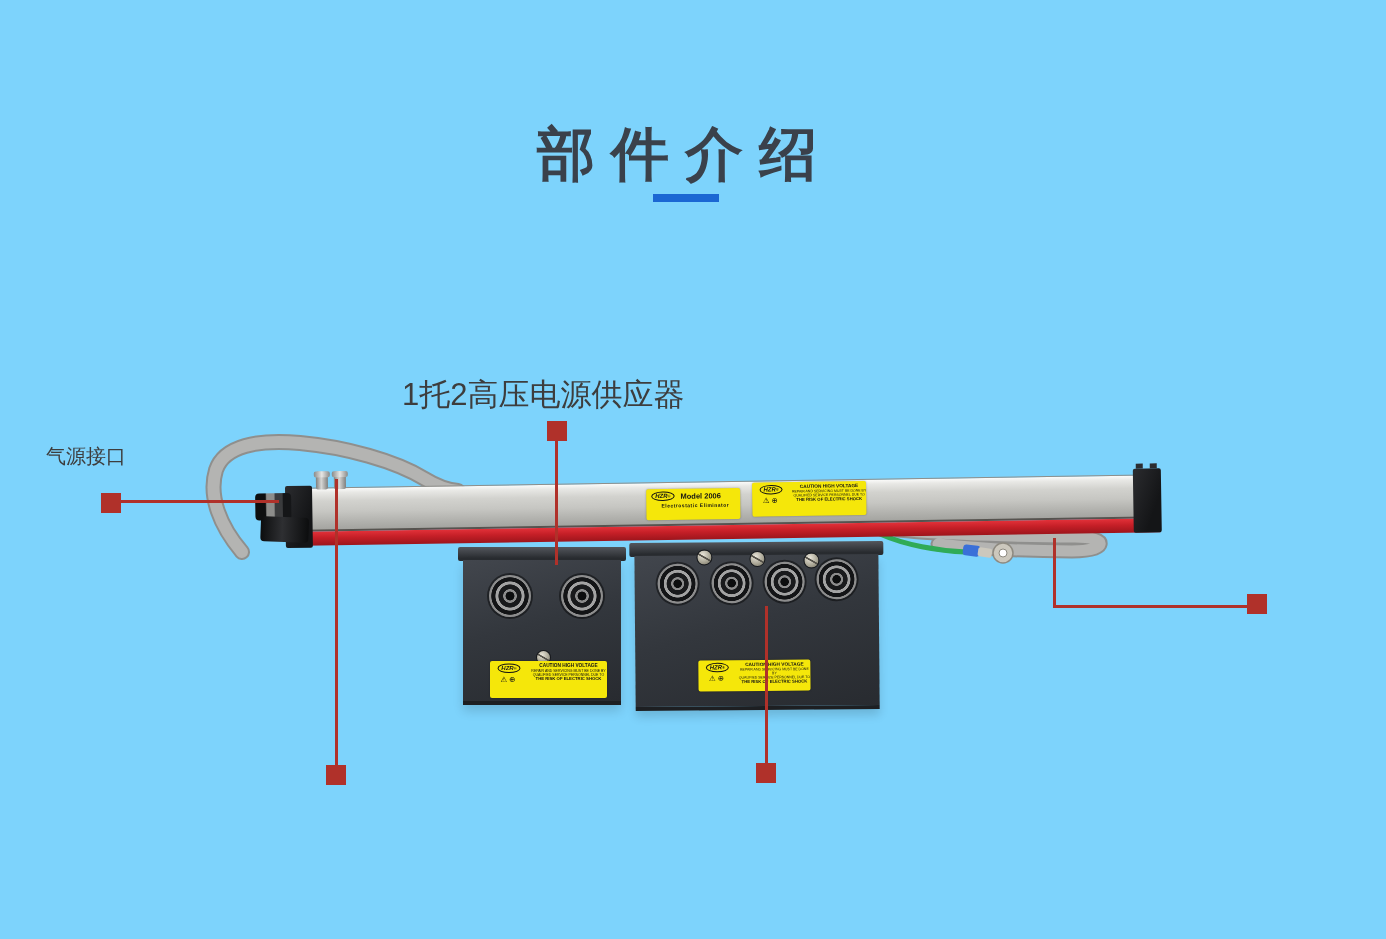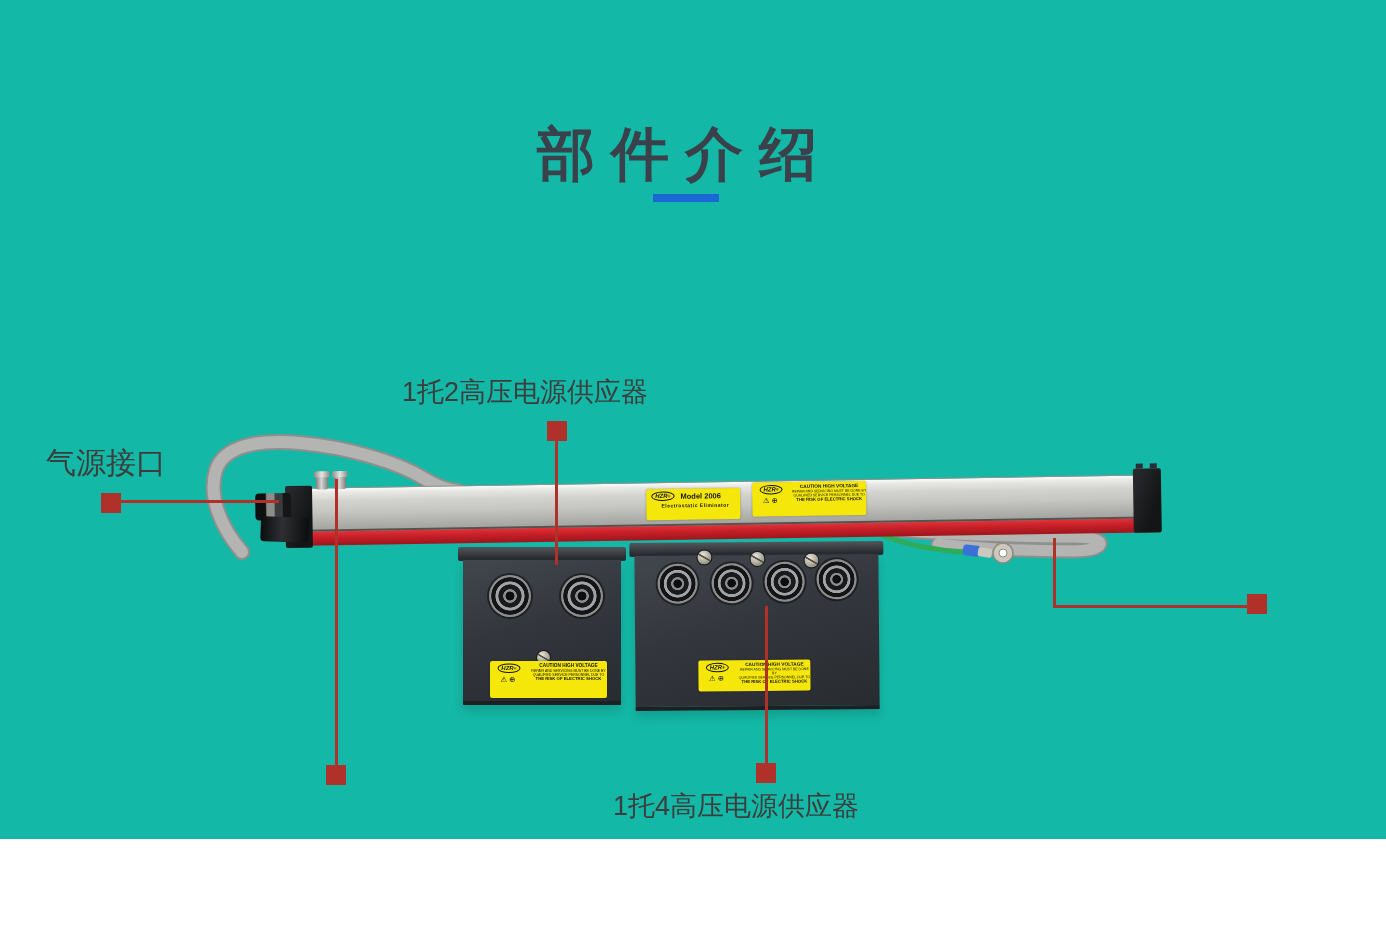--- a/index.html
+++ b/index.html
@@ -1,16 +1,16 @@
 <!DOCTYPE html>
 <html><head>
 <meta charset="utf-8">
 <style>
   html,body{margin:0;padding:0;background:#ffffff;}
-  .canvas{position:relative;width:1386px;height:839px;background:#14b8a6;overflow:hidden;
+  .canvas{position:relative;width:1386px;height:939px;background:#7dd3fc;overflow:hidden;
           font-family:"Liberation Sans","DejaVu Sans",sans-serif;}
 
   
   .page-title{position:absolute;left:0;top:116px;width:100%;text-align:center;
               font-size:58px;font-weight:bold;color:#3a414b;letter-spacing:16px;margin-left:-8px;}
   .title-underline{position:absolute;left:653px;top:194px;width:66px;height:8px;background:#1b67d3;}
 
   
   .cable-layer{position:absolute;left:0;top:0;z-index:1;}
 
@@ -72,21 +72,21 @@
         #131416 50% 62%, #8d8d8d 64% 72%, #2a2c2f 74% 88%, #505256 90% 100%);
       box-shadow:0 0 0 2px rgba(0,0,0,.45);}
   .bscrew{position:absolute;border-radius:50%;
       background:linear-gradient(30deg,transparent 44%,#55524a 47% 53%,transparent 56%),
                  radial-gradient(circle at 38% 32%,#eae6da,#a9a594 58%,#6c6959);
       box-shadow:0 0 0 1px #17191c;}
 
   
   .co-square{position:absolute;width:20px;height:20px;background:#b0312a;z-index:6;}
   .co-line{position:absolute;background:#b0312a;z-index:6;}
-  .co-label{position:absolute;font-size:27px;color:#3d3d3d;z-index:6;white-space:nowrap;}
+  .co-label{position:absolute;font-size:31px;color:#3d3d3d;z-index:6;white-space:nowrap;}
 </style>
 </head>
 <body>
 
 <div class="canvas">
 
   <div class="page-title">部件介绍</div>
   <div class="title-underline"></div>
 
   <svg class="cable-layer" width="1386" height="939" viewBox="0 0 1386 939">
@@ -195,32 +195,31 @@
             <div class="wl1">CAUTION HIGH VOLTAGE</div>
             <div class="wl2">REPAIR AND SERVICING MUST BE DONE BY</div>
             <div class="wl3">QUALIFIED SERVICE PERSONNEL DUE TO</div>
             <div class="wl4">THE RISK OF ELECTRIC SHOCK</div>
           </div>
         </div>
       </div>
     </div>
   </div>
 
-  <div class="co-label" style="left:46px;top:443px;font-size:30px;">气源接口</div>
+  <div class="co-label" style="left:46px;top:443px;font-size:20px;">气源接口</div>
   <div class="co-square" style="left:101px;top:493px;"></div>
   <div class="co-line" style="left:119px;top:500px;width:160px;height:3px;"></div>
 
   <div class="co-label" style="left:402px;top:374px;">1托2高压电源供应器</div>
   <div class="co-square" style="left:547px;top:421px;"></div>
   <div class="co-line" style="left:555px;top:440px;width:3px;height:125px;"></div>
 
   <div class="co-line" style="left:1053px;top:538px;width:3px;height:70px;"></div>
   <div class="co-line" style="left:1053px;top:605px;width:196px;height:3px;"></div>
   <div class="co-square" style="left:1247px;top:594px;"></div>
 
   <div class="co-line" style="left:335px;top:479px;width:3px;height:288px;"></div>
   <div class="co-square" style="left:326px;top:765px;"></div>
 
   <div class="co-line" style="left:765px;top:606px;width:3px;height:159px;"></div>
   <div class="co-square" style="left:756px;top:763px;"></div>
-  <div class="co-label" style="left:613px;top:788px;">1托4高压电源供应器</div>
 
 </div>
 
 </body></html>

